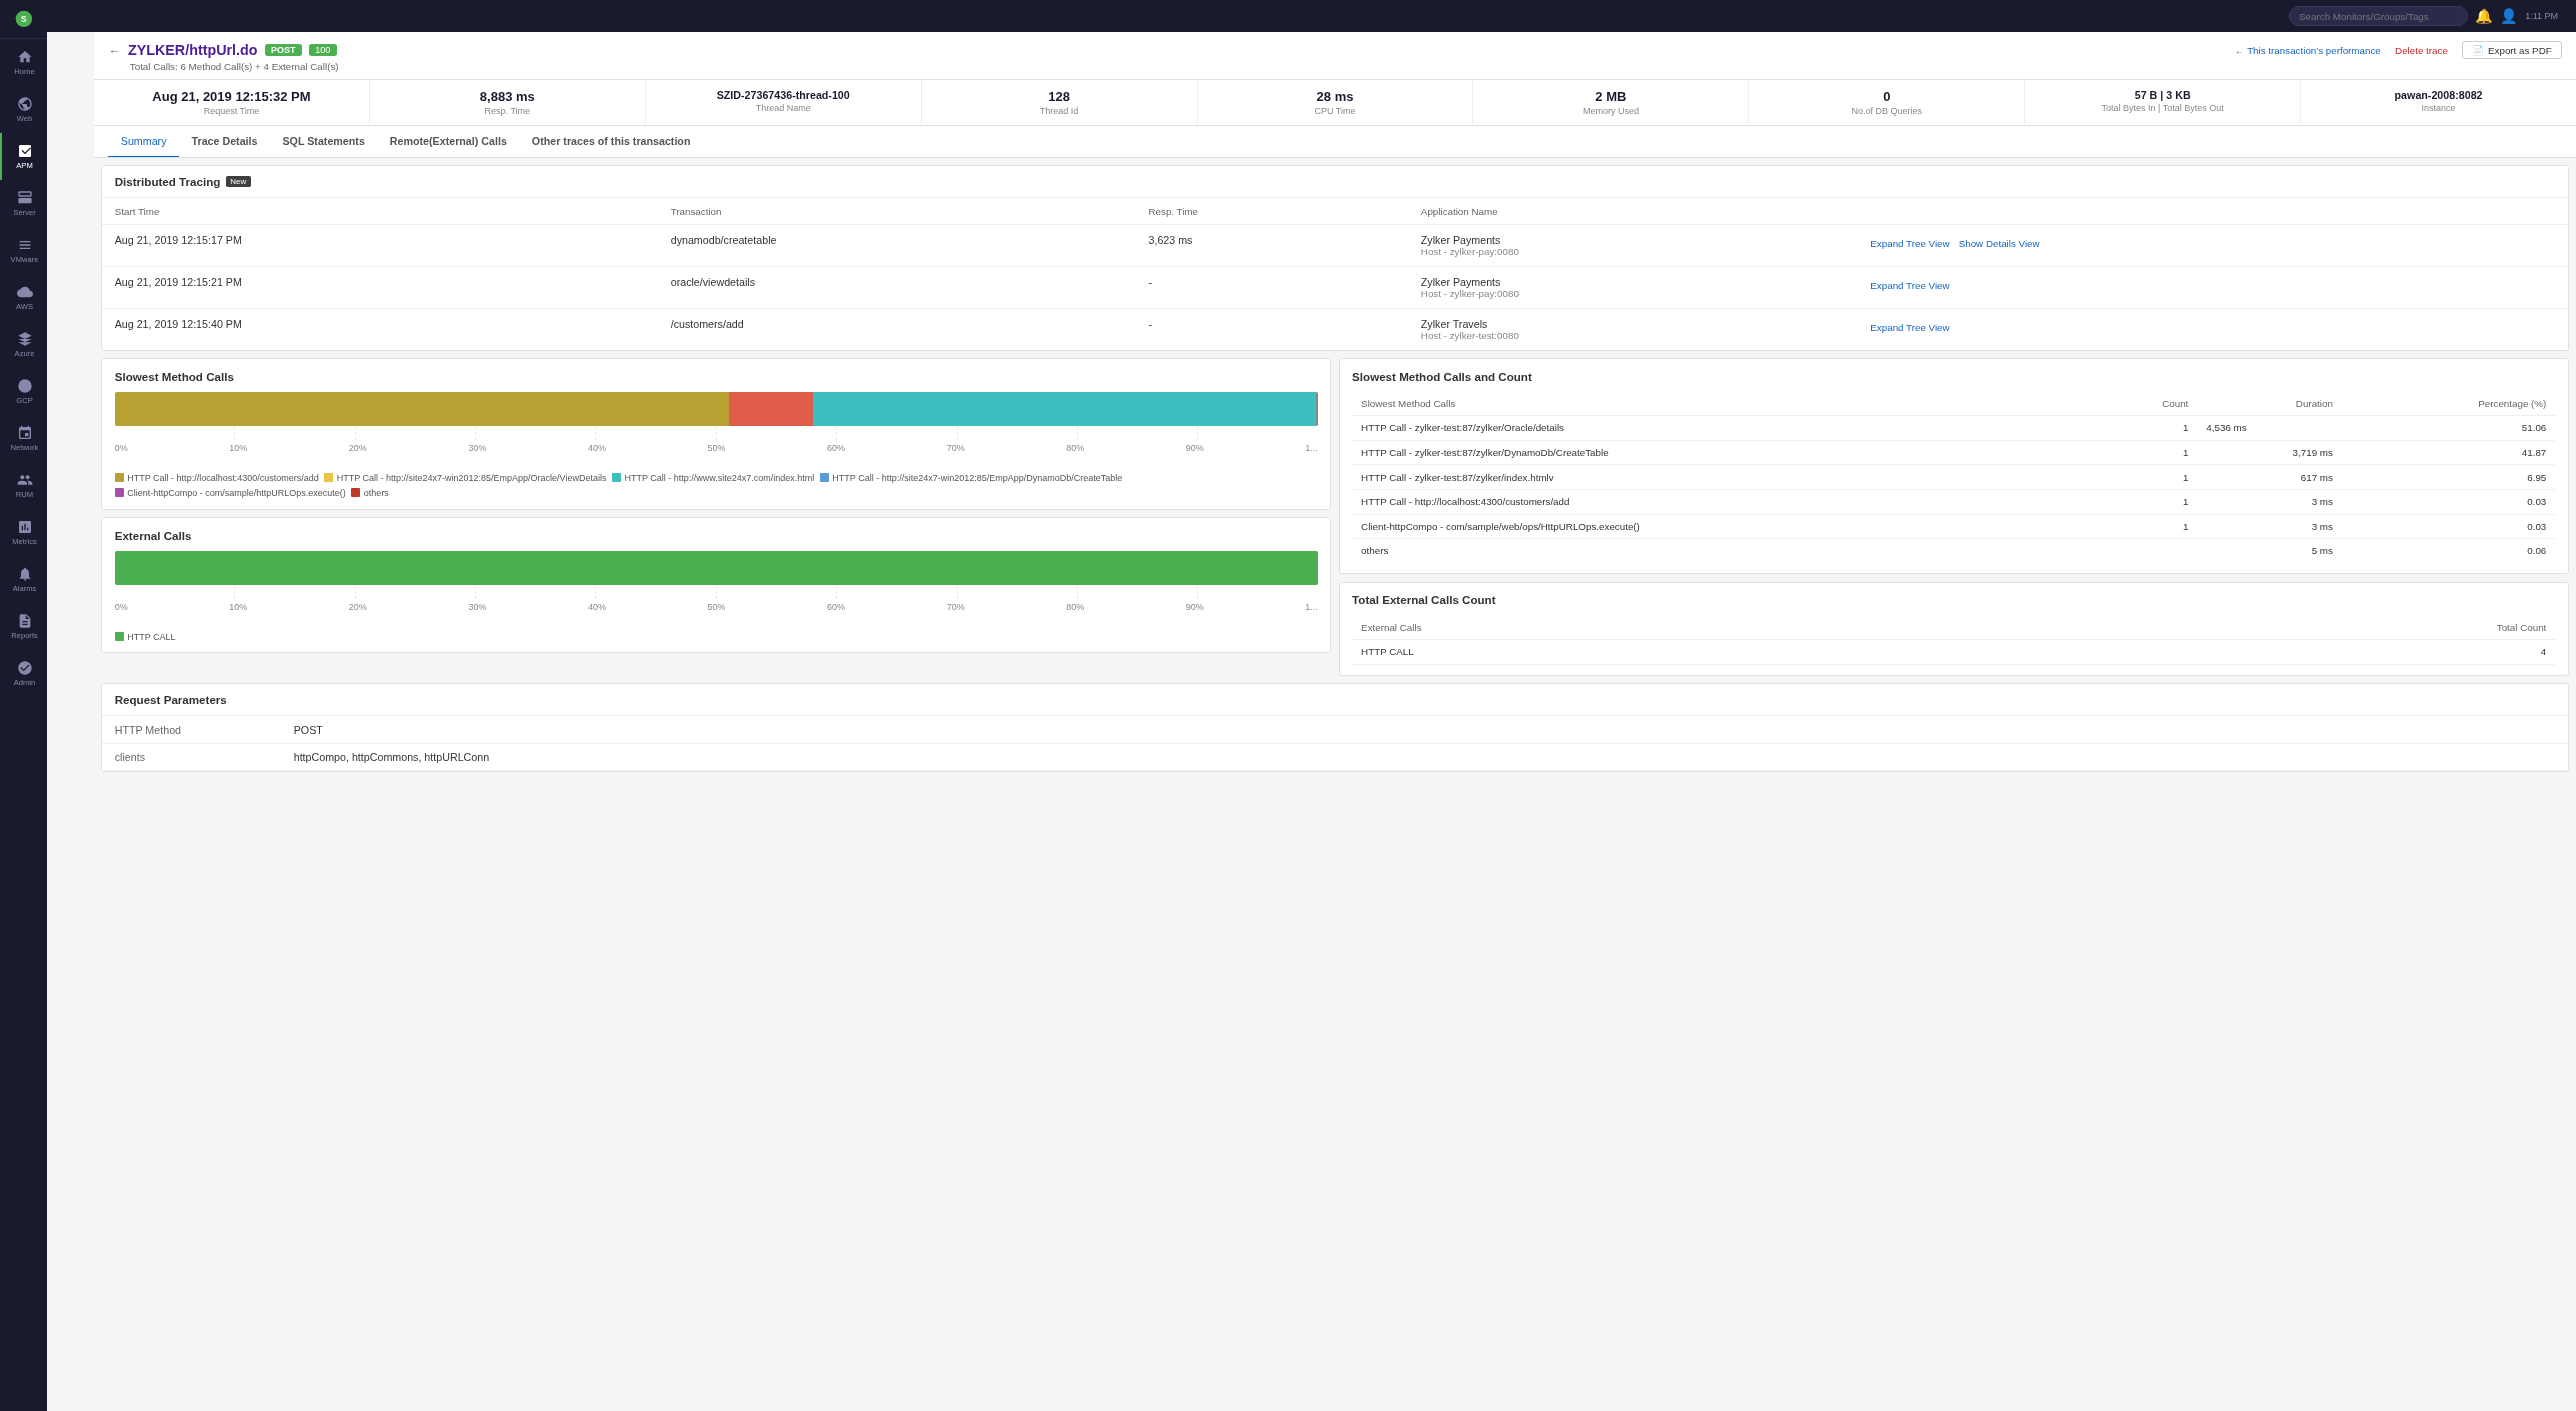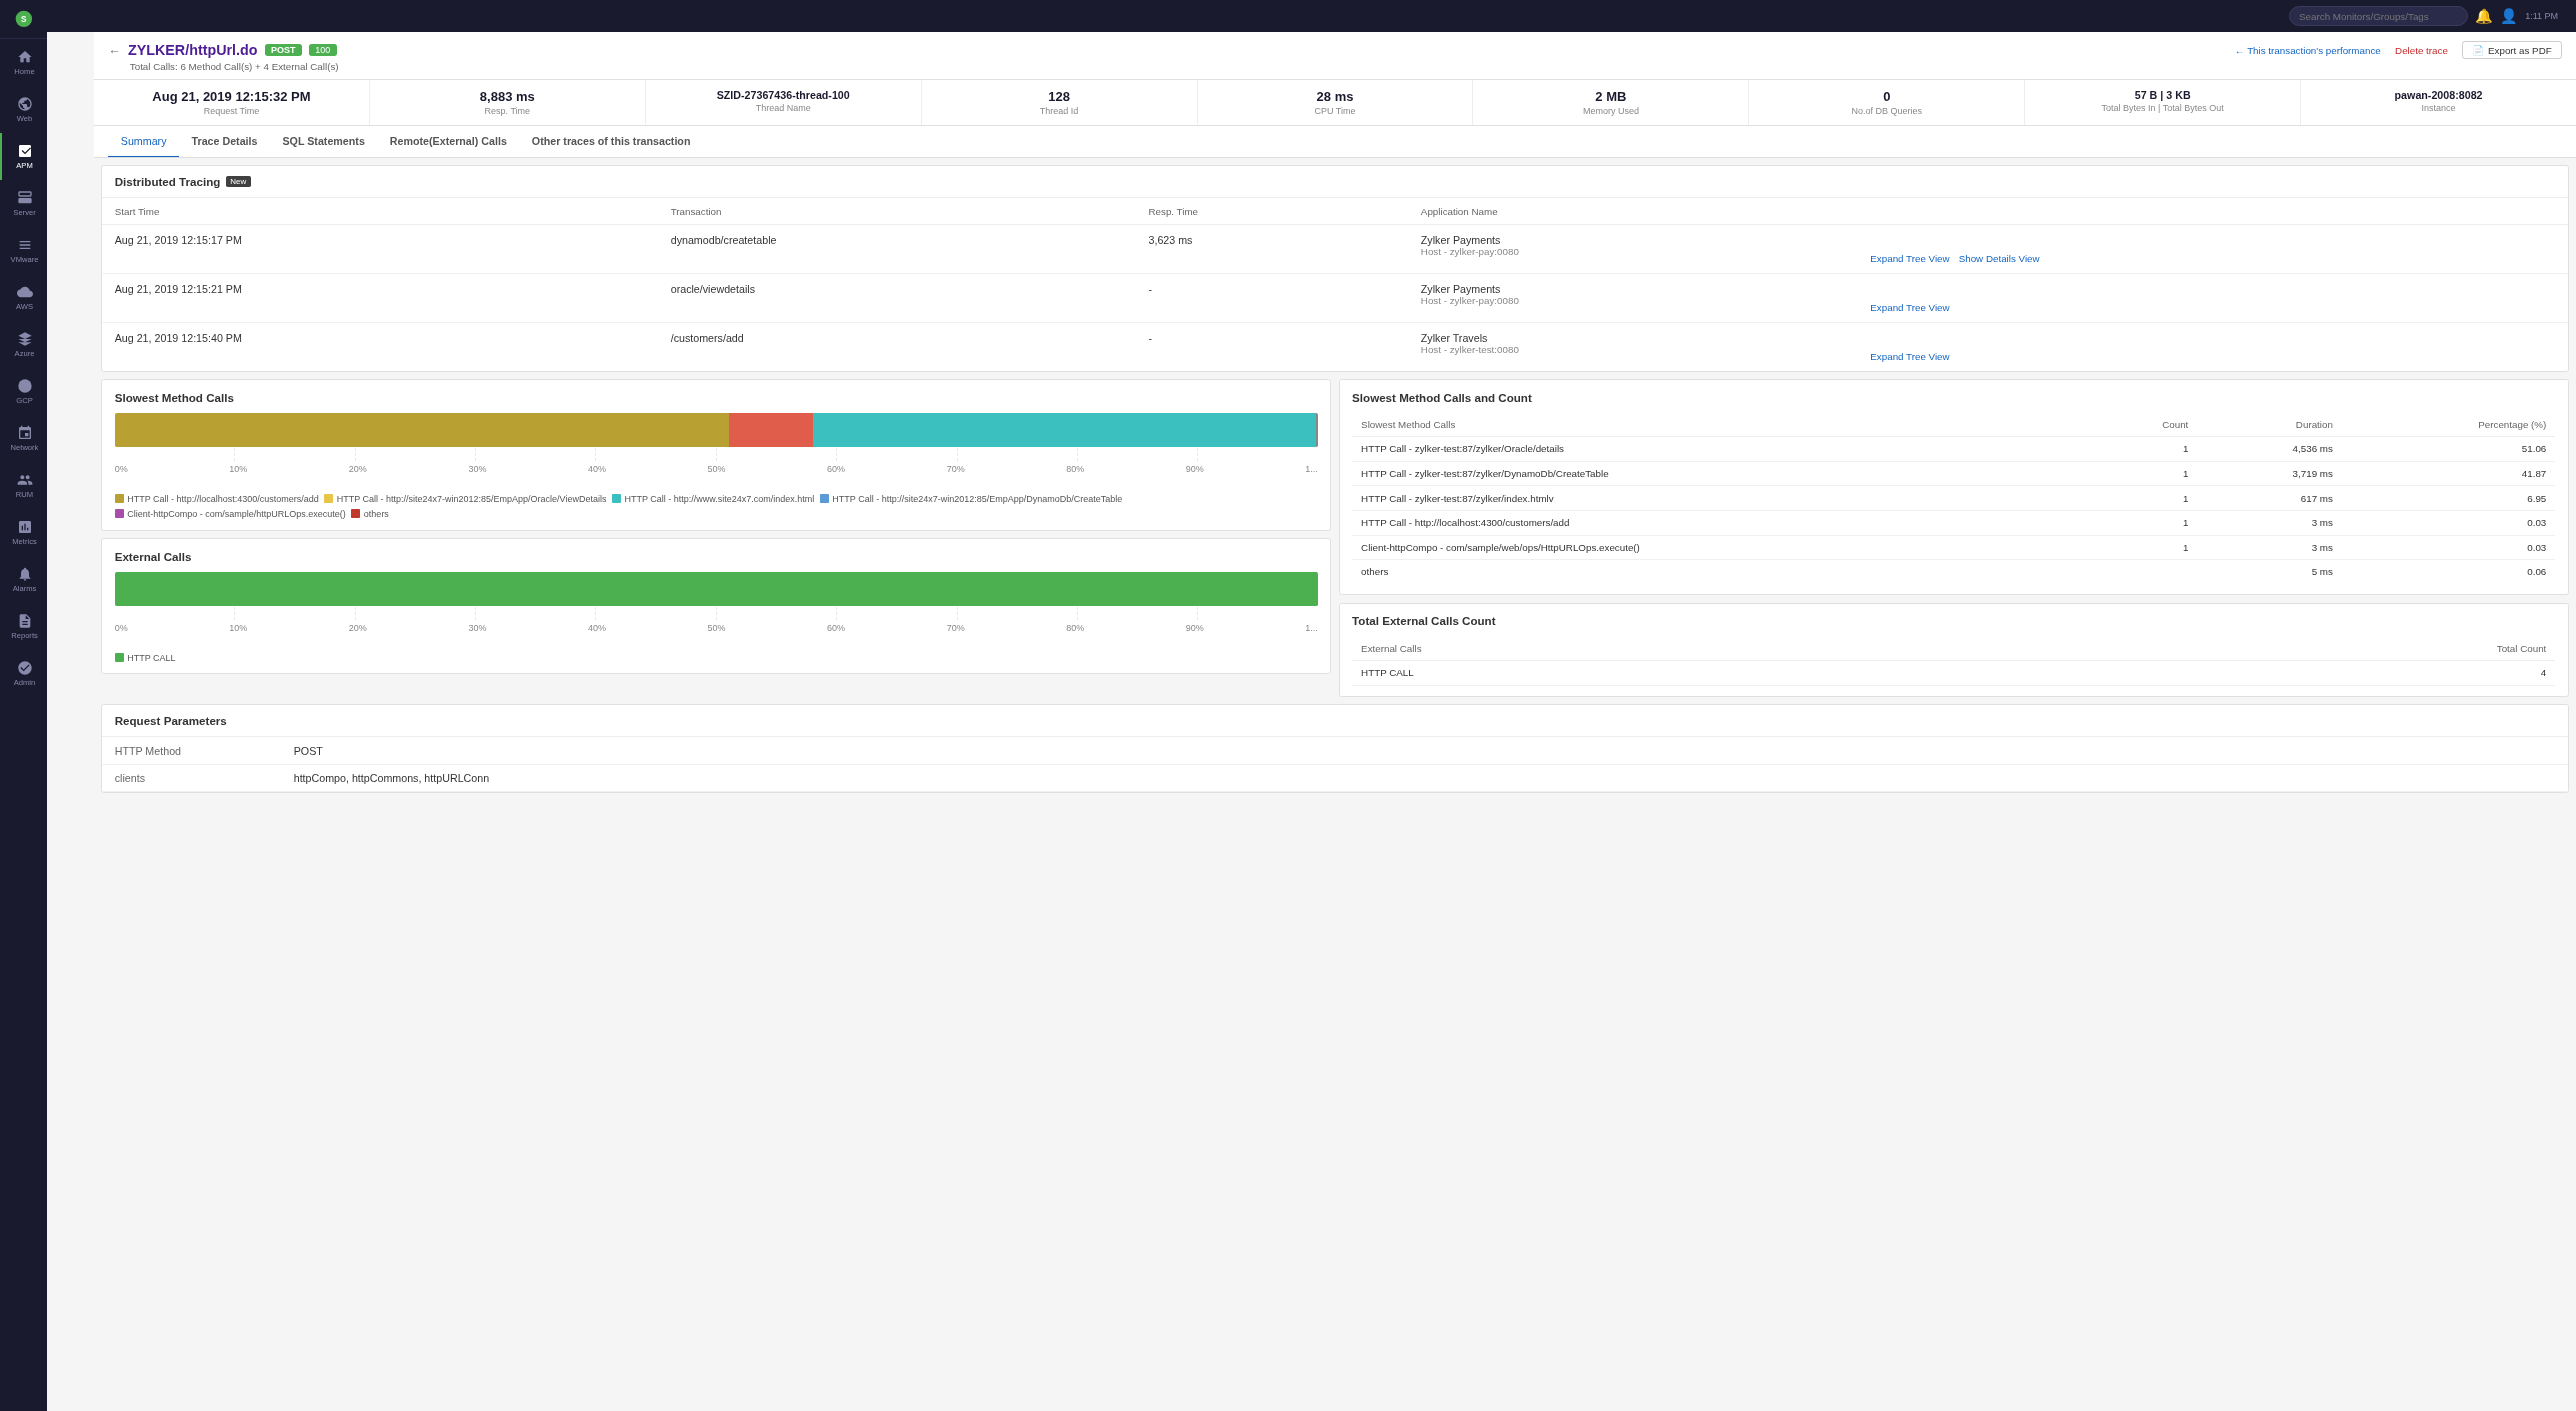--- a/index.html
+++ b/index.html
@@ -172,21 +172,21 @@
       border-bottom: 0.9px solid #eee;
     }
     .dt-table td {
       padding: 9px 12.5px;
       font-size: 10.7px;
       border-bottom: 0.9px solid #f0f0f0;
       vertical-align: top;
     }
     .dt-table tr:last-child td { border-bottom: none; }
     .app-name-cell .host { color: #888; font-size: 9.8px; }
-    .action-links { display: flex; gap: 9px; margin-top: 19px; }
+    .action-links { display: flex; gap: 9px; margin-top: 4px; }
     .act-link { color: #1565c0; cursor: pointer; font-size: 9.8px; }
 
     
     .two-col { display: flex; gap: 7.2px; margin: 0 7.2px 7.2px; }
     .col-left { flex: 1; }
     .col-right { flex: 1; }
 
     
     .chart-section {
       background: #fff;
@@ -639,21 +639,21 @@
               <th>Slowest Method Calls</th>
               <th>Count</th>
               <th>Duration</th>
               <th>Percentage (%)</th>
             </tr>
           </thead>
           <tbody>
             <tr>
               <td>HTTP Call - zylker-test:87/zylker/Oracle/details</td>
               <td style="text-align:right;">1</td>
-              <td style="text-align:right;">4,536 ms</td>
+              <td style="text-align:left;">4,536 ms</td>
               <td style="text-align:right;">51.06</td>
             </tr>
             <tr>
               <td>HTTP Call - zylker-test:87/zylker/DynamoDb/CreateTable</td>
               <td style="text-align:right;">1</td>
               <td style="text-align:right;">3,719 ms</td>
               <td style="text-align:right;">41.87</td>
             </tr>
             <tr>
               <td>HTTP Call - zylker-test:87/zylker/index.htmlv</td>

